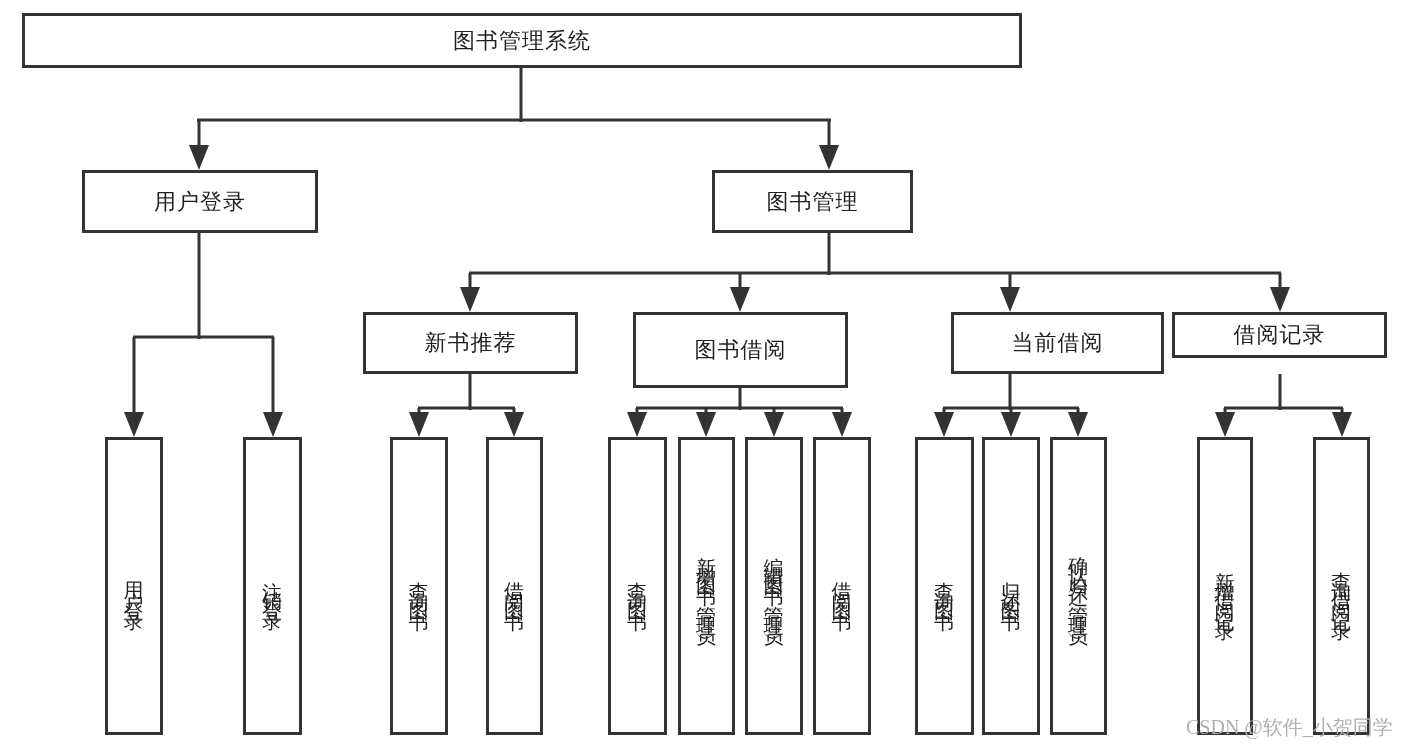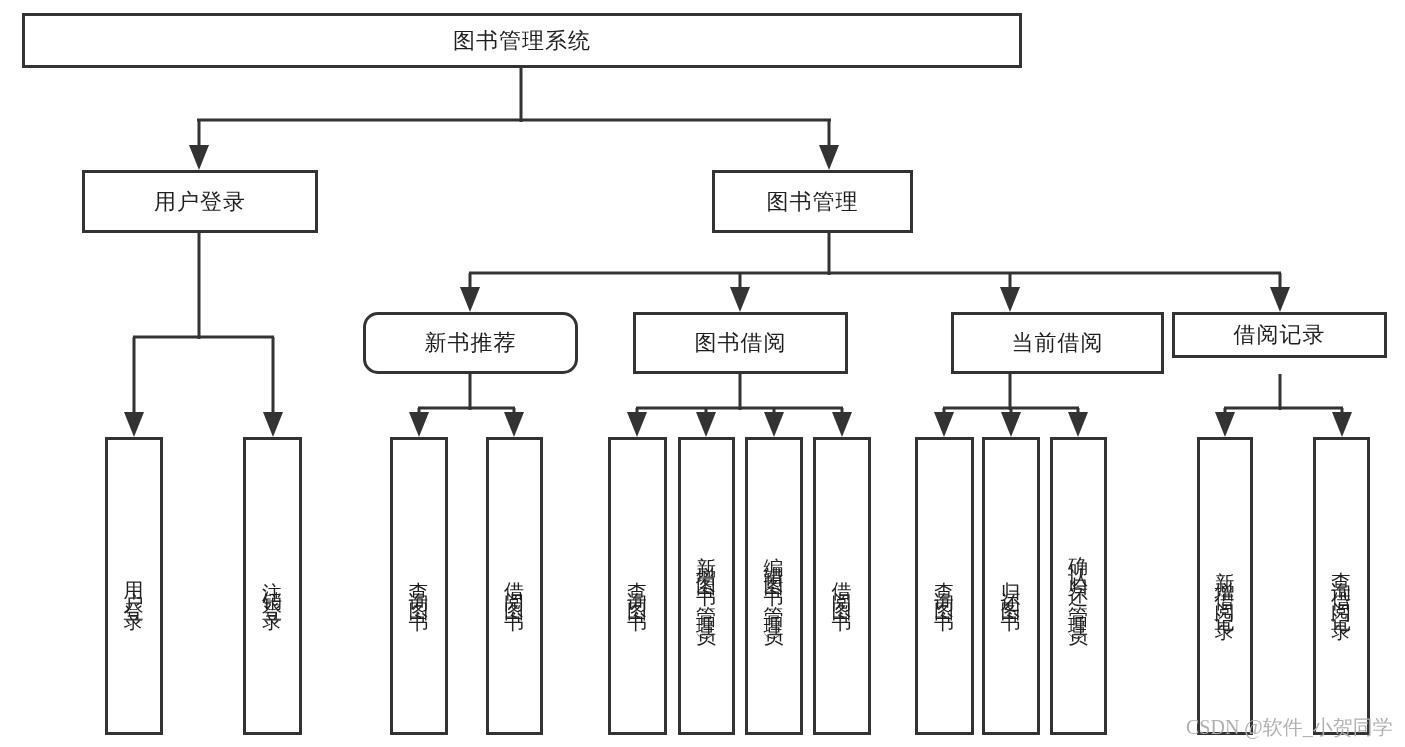--- a/index.html
+++ b/index.html
@@ -113,24 +113,24 @@
     <span>图书管理系统</span>
   </div>
 
   <div class="box h-box" style="left:82px;top:170px;width:236px;height:63px;">
     <span>用户登录</span>
   </div>
   <div class="box h-box" style="left:712px;top:170px;width:201px;height:63px;">
     <span>图书管理</span>
   </div>
 
-  <div class="box h-box" style="left:363px;top:312px;width:215px;height:62px;border-radius:15px;">
+  <div class="box h-box" style="left:363px;top:312px;width:215px;height:62px;">
     <span>新书推荐</span>
   </div>
-  <div class="box h-box" style="left:633px;top:312px;width:215px;height:62px;">
+  <div class="box h-box" style="left:633px;top:312px;width:215px;height:76px;">
     <span>图书借阅</span>
   </div>
   <div class="box h-box" style="left:903px;top:312px;width:213px;height:62px;margin-left:48px;">
     <span>当前借阅</span>
   </div>
   <div class="box h-box" style="left:1172px;top:312px;width:215px;height:46px;">
     <span>借阅记录</span>
   </div>
 
   <div class="box v-box" style="left:105px;top:437px;width:58px;height:298px;">

